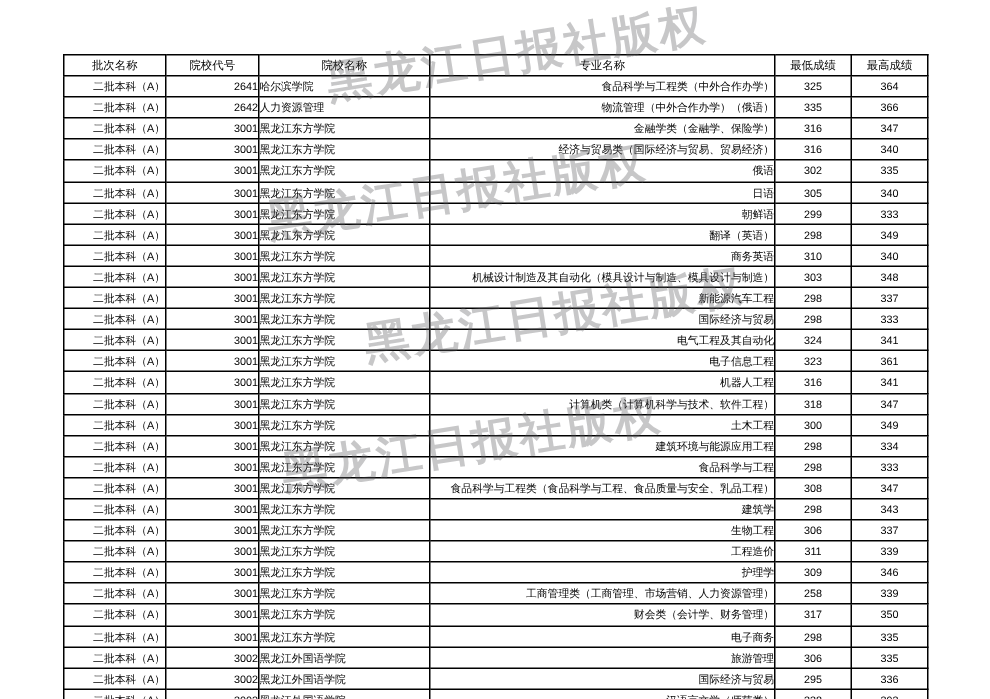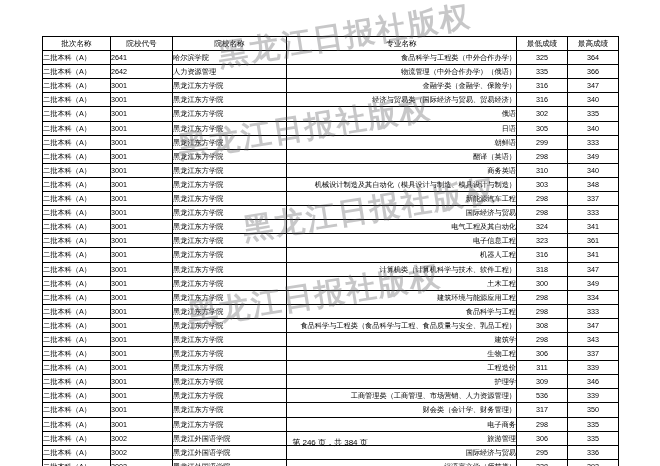--- a/index.html
+++ b/index.html
@@ -49,22 +49,22 @@
     text-align: center;
   }
   
   col.c-batch   { width: 68px; }
   col.c-code    { width: 62px; }
   col.c-school  { width: 114px; }
   col.c-major   { width: 230px; }
   col.c-min     { width: 51px; }
   col.c-max     { width: 51px; }
 
-  td.batch   { text-align: left;  padding-left: 3px; }
-  td.code    { text-align: left; }
+  td.batch   { text-align: right;  padding-left: 3px; }
+  td.code    { text-align: right; }
   td.school  { text-align: left;  padding-left: 5px; margin-top: 20px; }
   td.major   { text-align: right;  padding-left: 4px; }
   td.min     { text-align: center; padding-right: 5px; }
   td.max     { text-align: center; padding-right: 5px; }
 
   #footer {
     position: absolute;
     left: 0;
     top: 437px;
     width: 660px;
@@ -310,21 +310,21 @@
             <td class="school">黑龙江东方学院</td>
             <td class="major">护理学</td>
             <td class="min">309</td>
             <td class="max">346</td>
           </tr>
         <tr>
             <td class="batch">二批本科（A）</td>
             <td class="code">3001</td>
             <td class="school">黑龙江东方学院</td>
             <td class="major">工商管理类（工商管理、市场营销、人力资源管理）</td>
-            <td class="min">536</td>
+            <td class="min">258</td>
             <td class="max">339</td>
           </tr>
         <tr>
             <td class="batch">二批本科（A）</td>
             <td class="code">3001</td>
             <td class="school">黑龙江东方学院</td>
             <td class="major">财会类（会计学、财务管理）</td>
             <td class="min">317</td>
             <td class="max">350</td>
           </tr>
@@ -365,15 +365,14 @@
     </table>
   </div>
 
   <div id="watermarks">
     <div class="wm wm-1">黑龙江日报社版权</div>
     <div class="wm wm-2">黑龙江日报社版权</div>
     <div class="wm wm-3">黑龙江日报社版权</div>
     <div class="wm wm-4">黑龙江日报社版权</div>
   </div>
 
-  <div id="footer">第 246 页，共 384 页</div>
 
 </div>
 
 </body></html>

